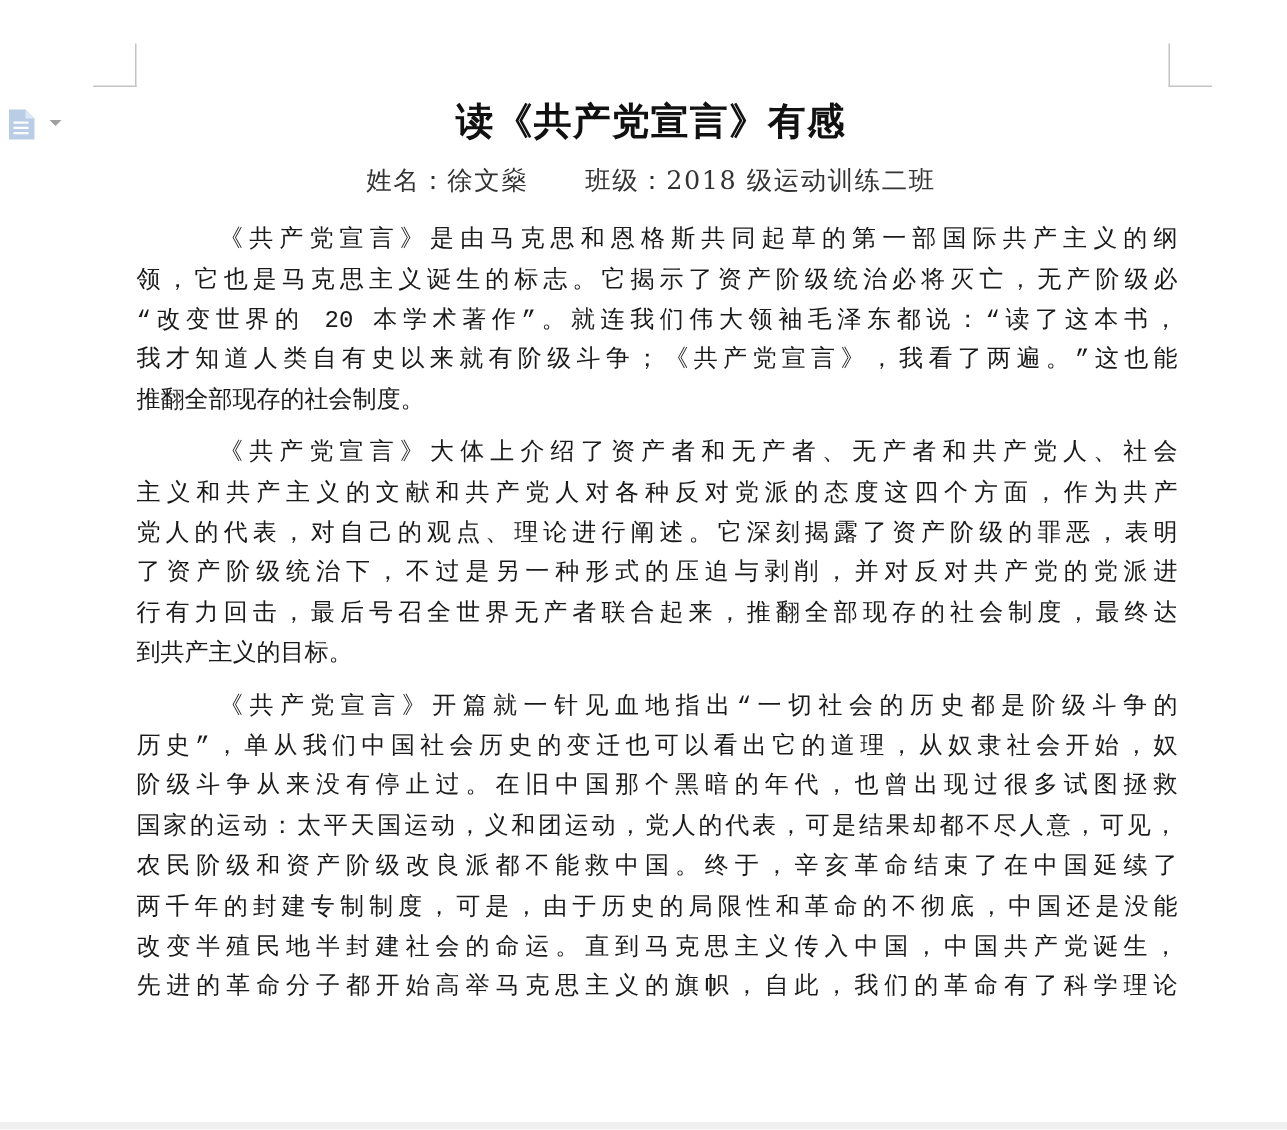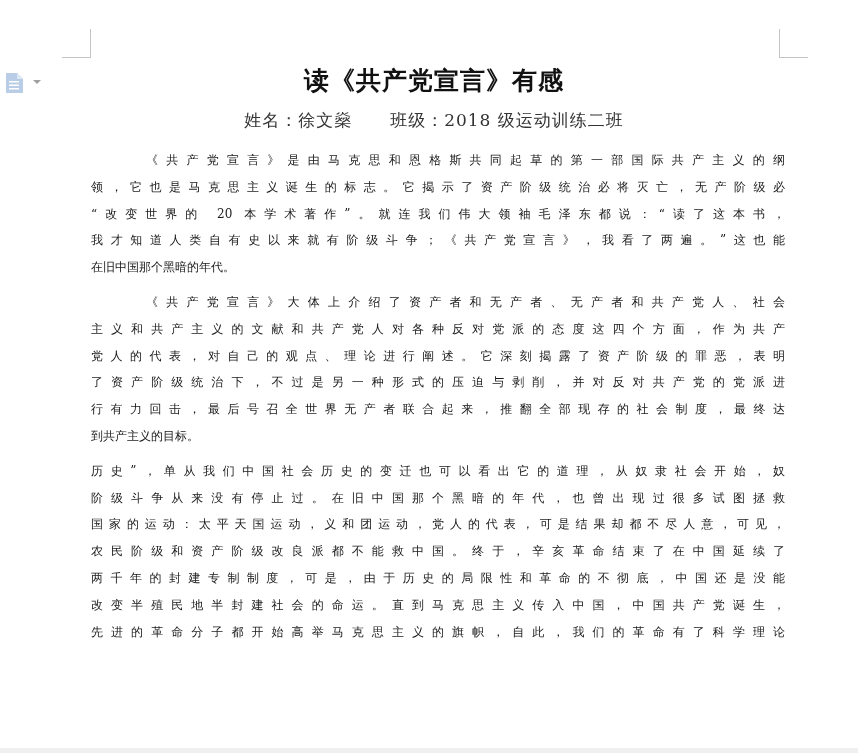--- a/index.html
+++ b/index.html
@@ -19,21 +19,21 @@
     position: absolute; left: 0; width: 868px; top: 64px; text-align: center;
     font-family: "DejaVu Sans", "Liberation Sans", sans-serif; font-size: 25px; font-weight: bold; letter-spacing: 1px; color: #111;
   }
   .meta {
     position: absolute; left: 0; width: 868px; top: 109px; text-align: center;
     font-size: 17px; color: #333; letter-spacing: 1px;
   }
   .meta .gap { display: inline-block; width: 38px; }
   .body { position: absolute; left: 91px; top: 147px; width: 694px; }
   .para { margin: 0 0 8px 0; }
-  .line { font-size: 12px; line-height: 26.8px; height: 26.8px; white-space: nowrap; text-align: justify; text-align-last: justify; overflow: hidden; }
+  .line { font-size: 16px; line-height: 26.8px; height: 26.8px; white-space: nowrap; text-align: justify; text-align-last: justify; overflow: hidden; font-family: Liberation Mono, monospace; }
   .line.indent { padding-left: 55px; }
   .line.last { text-align-last: left; }
   .bottom-band { position: absolute; left: 0; top: 748px; width: 858px; height: 5px; background: #f0f0f0; }
 </style>
 </head>
 <body>
 
 <div class="corner tl"></div>
 <div class="corner tr"></div>
 
@@ -52,31 +52,32 @@
 <div class="meta">
   <span>姓名：徐文燊</span><span class="gap"></span><span>班级：2018 级运动训练二班</span>
 </div>
 
 <div class="body">
   <div class="para">
     <div class="line indent">《共产党宣言》是由马克思和恩格斯共同起草的第一部国际共产主义的纲</div>
     <div class="line">领，它也是马克思主义诞生的标志。它揭示了资产阶级统治必将灭亡，无产阶级必</div>
     <div class="line">“改变世界的 20 本学术著作”。就连我们伟大领袖毛泽东都说：“读了这本书，</div>
     <div class="line">我才知道人类自有史以来就有阶级斗争；《共产党宣言》，我看了两遍。”这也能</div>
-    <div class="line last">在旧中国那个黑暗的年代。</div>
+    <div class="line last">推翻全部现存的社会制度。</div>
   </div>
   <div class="para">
     <div class="line indent">《共产党宣言》大体上介绍了资产者和无产者、无产者和共产党人、社会</div>
     <div class="line">主义和共产主义的文献和共产党人对各种反对党派的态度这四个方面，作为共产</div>
     <div class="line">党人的代表，对自己的观点、理论进行阐述。它深刻揭露了资产阶级的罪恶，表明</div>
     <div class="line">了资产阶级统治下，不过是另一种形式的压迫与剥削，并对反对共产党的党派进</div>
     <div class="line">行有力回击，最后号召全世界无产者联合起来，推翻全部现存的社会制度，最终达</div>
     <div class="line last">到共产主义的目标。</div>
   </div>
   <div class="para">
+    <div class="line indent">《共产党宣言》开篇就一针见血地指出“一切社会的历史都是阶级斗争的</div>
     <div class="line">历史”，单从我们中国社会历史的变迁也可以看出它的道理，从奴隶社会开始，奴</div>
     <div class="line">阶级斗争从来没有停止过。在旧中国那个黑暗的年代，也曾出现过很多试图拯救</div>
     <div class="line">国家的运动：太平天国运动，义和团运动，党人的代表，可是结果却都不尽人意，可见，</div>
     <div class="line">农民阶级和资产阶级改良派都不能救中国。终于，辛亥革命结束了在中国延续了</div>
     <div class="line">两千年的封建专制制度，可是，由于历史的局限性和革命的不彻底，中国还是没能</div>
     <div class="line">改变半殖民地半封建社会的命运。直到马克思主义传入中国，中国共产党诞生，</div>
     <div class="line">先进的革命分子都开始高举马克思主义的旗帜，自此，我们的革命有了科学理论</div>
   </div>
 </div>
 

